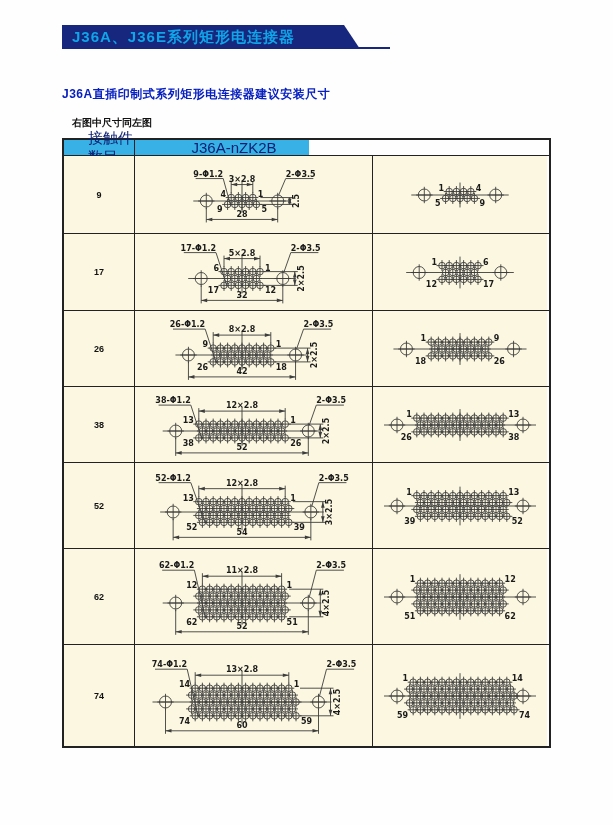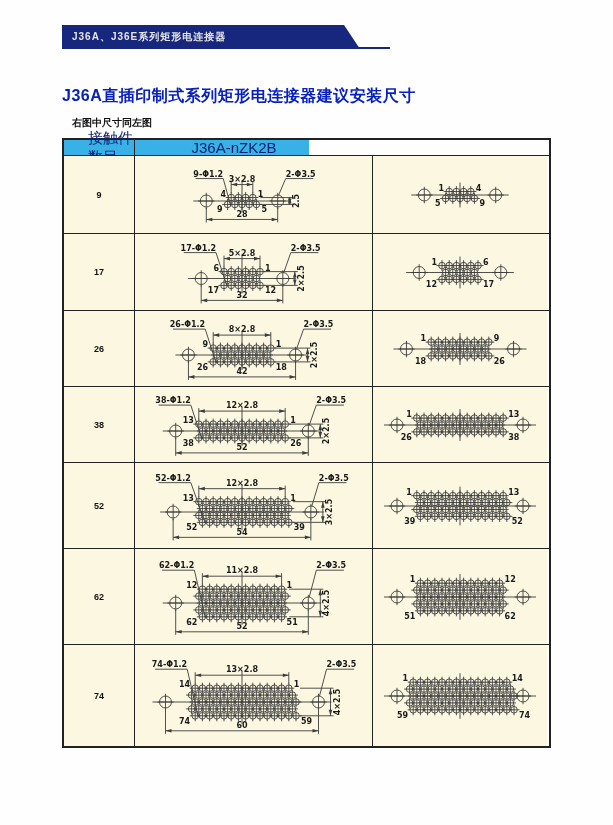--- a/index.html
+++ b/index.html
@@ -1,23 +1,23 @@
 <!DOCTYPE html>
 <html><head>
 <meta charset="utf-8">
 <style>
   html,body{margin:0;padding:0;background:#fff;}
   #page{position:relative;width:613px;height:825px;background:#fefefe;overflow:hidden;
         font-family:"Liberation Sans",sans-serif;}
   #banner{position:absolute;left:62px;top:25px;width:298px;height:24px;
           display:flex;align-items:center;padding-left:10px;box-sizing:border-box;
           clip-path:polygon(0 0,calc(100% - 16px) 0,100% 100%,0 100%);}
-  #banner .t{color:#e5e5e5;font-size:10px;font-weight:bold;letter-spacing:1px;white-space:nowrap;}
+  #banner .t{color:#0ea5e9;font-size:15px;font-weight:bold;letter-spacing:1px;white-space:nowrap;}
   #banner-line{position:absolute;top:47px;left:270px;width:120px;height:2px;}
-  #subtitle{position:absolute;left:62px;top:86px;font-size:16px;font-weight:bold;letter-spacing:.5px;}
+  #subtitle{position:absolute;left:62px;top:86px;font-size:12px;font-weight:bold;letter-spacing:.5px;}
   #note{position:absolute;left:72px;top:116px;font-size:10px;font-weight:bold;color:#111;}
   #conn-table{position:absolute;left:62px;top:138px;width:489px;border:2px solid #222;box-sizing:border-box;}
   .thead{display:flex;height:15px;}
   .th{display:flex;align-items:center;justify-content:center;font-size:15px;font-weight:normal;
       box-sizing:border-box;border-right:1.5px solid #222;padding-left:24px;}
   .th:last-child{border-right:none;}
   .trow{display:flex;border-top:1.5px solid #222;}
   .c-count{width:71px;display:flex;align-items:center;justify-content:center;
            font-size:9px;font-weight:bold;color:#111;box-sizing:border-box;border-right:1.5px solid #222;}
   .c-draw{width:238px;display:flex;align-items:center;justify-content:center;

